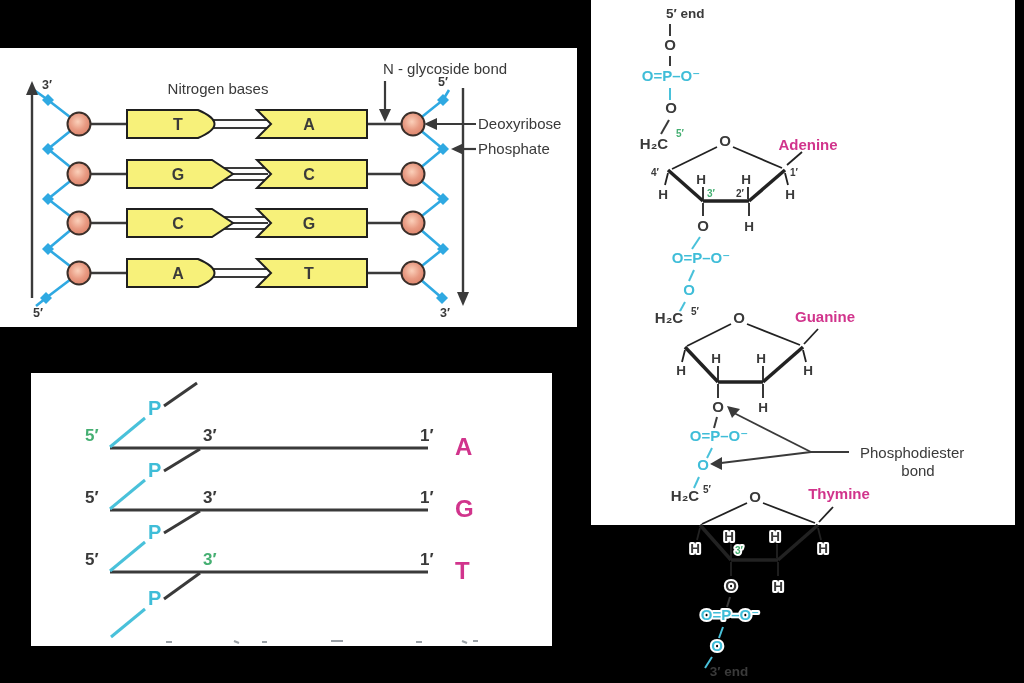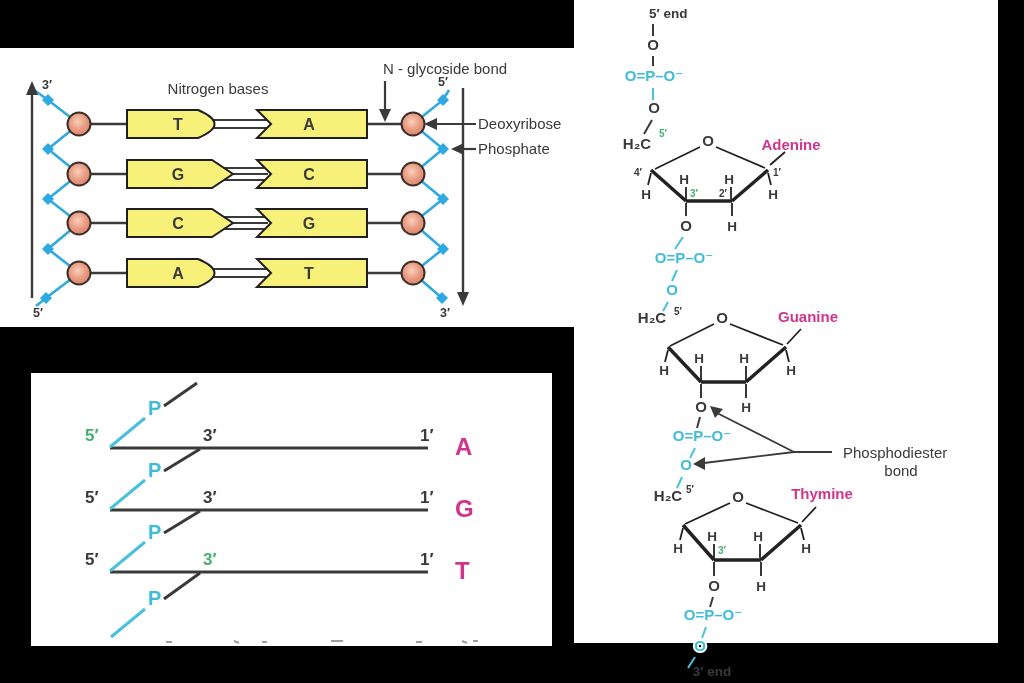--- a/index.html
+++ b/index.html
@@ -1,20 +1,20 @@
 <!DOCTYPE html>
 <html><head>
 <meta charset="utf-8">
 <style>
   html,body{margin:0;padding:0;background:#000;}
   #stage{position:relative;width:1024px;height:683px;background:#000;overflow:hidden;}
   .panel{position:absolute;background:#fff;}
   #panel-ladder{left:0;top:48px;width:577px;height:279px;}
   #panel-strands{left:31px;top:373px;width:521px;height:273px;}
-  #panel-chem{left:574px;top:0;width:424px;height:643px;}
+  #panel-chem{left:591px;top:0;width:424px;height:525px;}
   svg{position:absolute;left:0;top:0;}
   text{font-family:"Liberation Sans","DejaVu Sans",sans-serif;}
   .ink{fill:#3a3a3a;}
   .cyan{fill:#3fbdd8;}
   .mag{fill:#d1348c;}
   .grn{fill:#45af72;}
   .t10{font-size:10px;font-weight:700;}
   .t12{font-size:12.5px;font-weight:700;}
   .t13{font-size:13.5px;font-weight:700;}
   .t15{font-size:15px;font-weight:400;}

